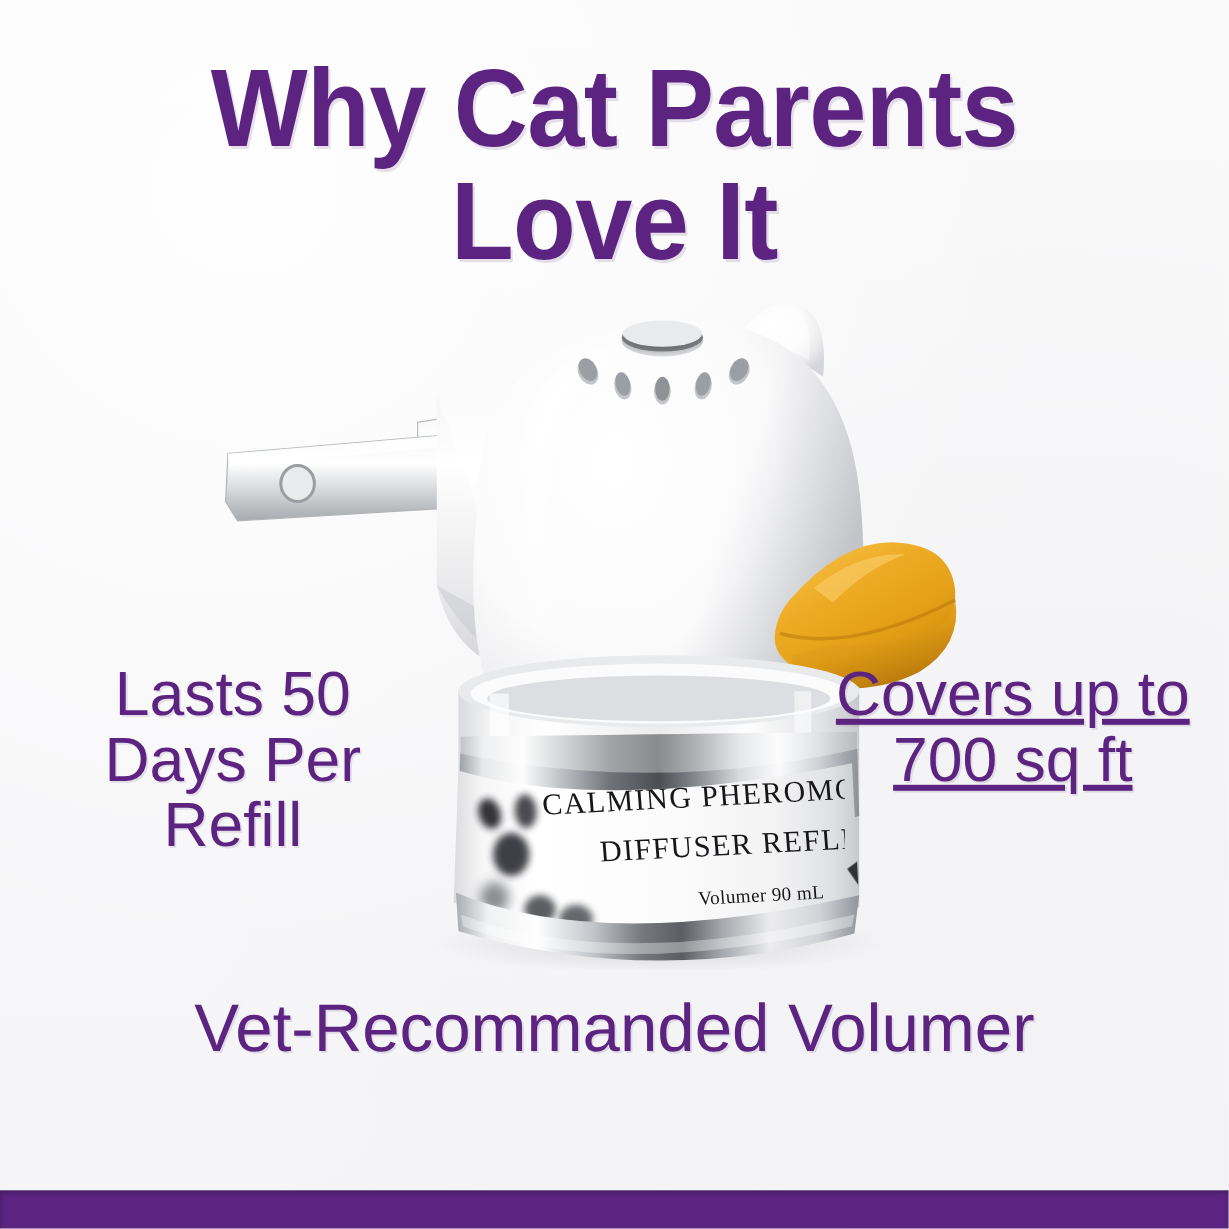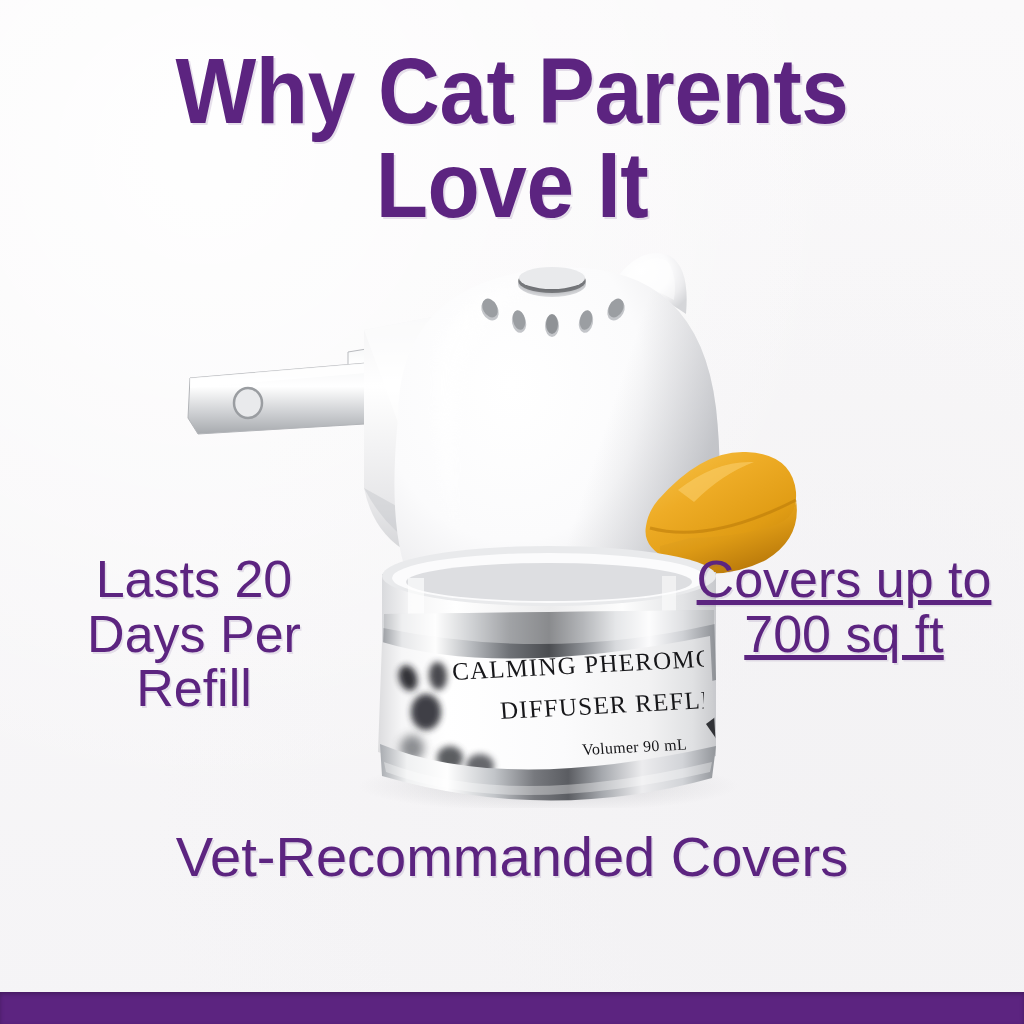--- a/index.html
+++ b/index.html
@@ -395,21 +395,21 @@
       </g>
     </svg>
 
     <div id="label-clip">
       <div class="label-text" id="label-line1">CALMING PHEROMO</div>
       <div class="label-text" id="label-line2">DIFFUSER REFLL</div>
       <div class="label-text" id="label-volume">Volumer 90 mL</div>
     </div>
   </div>
 
-  <div class="benefit" id="benefit-left">Lasts 20 Days Per Refill</div>
+  <div class="benefit" id="benefit-left">Lasts 50 Days Per Refill</div>
 
   <div class="benefit" id="benefit-right">Covers up to 700 sq ft</div>
 
-  <div class="benefit" id="benefit-bottom">Vet-Recommanded Covers</div>
+  <div class="benefit" id="benefit-bottom">Vet-Recommanded Volumer</div>
 
   <div id="bottom-bar"></div>
 
 </div>
 
 </body></html>

